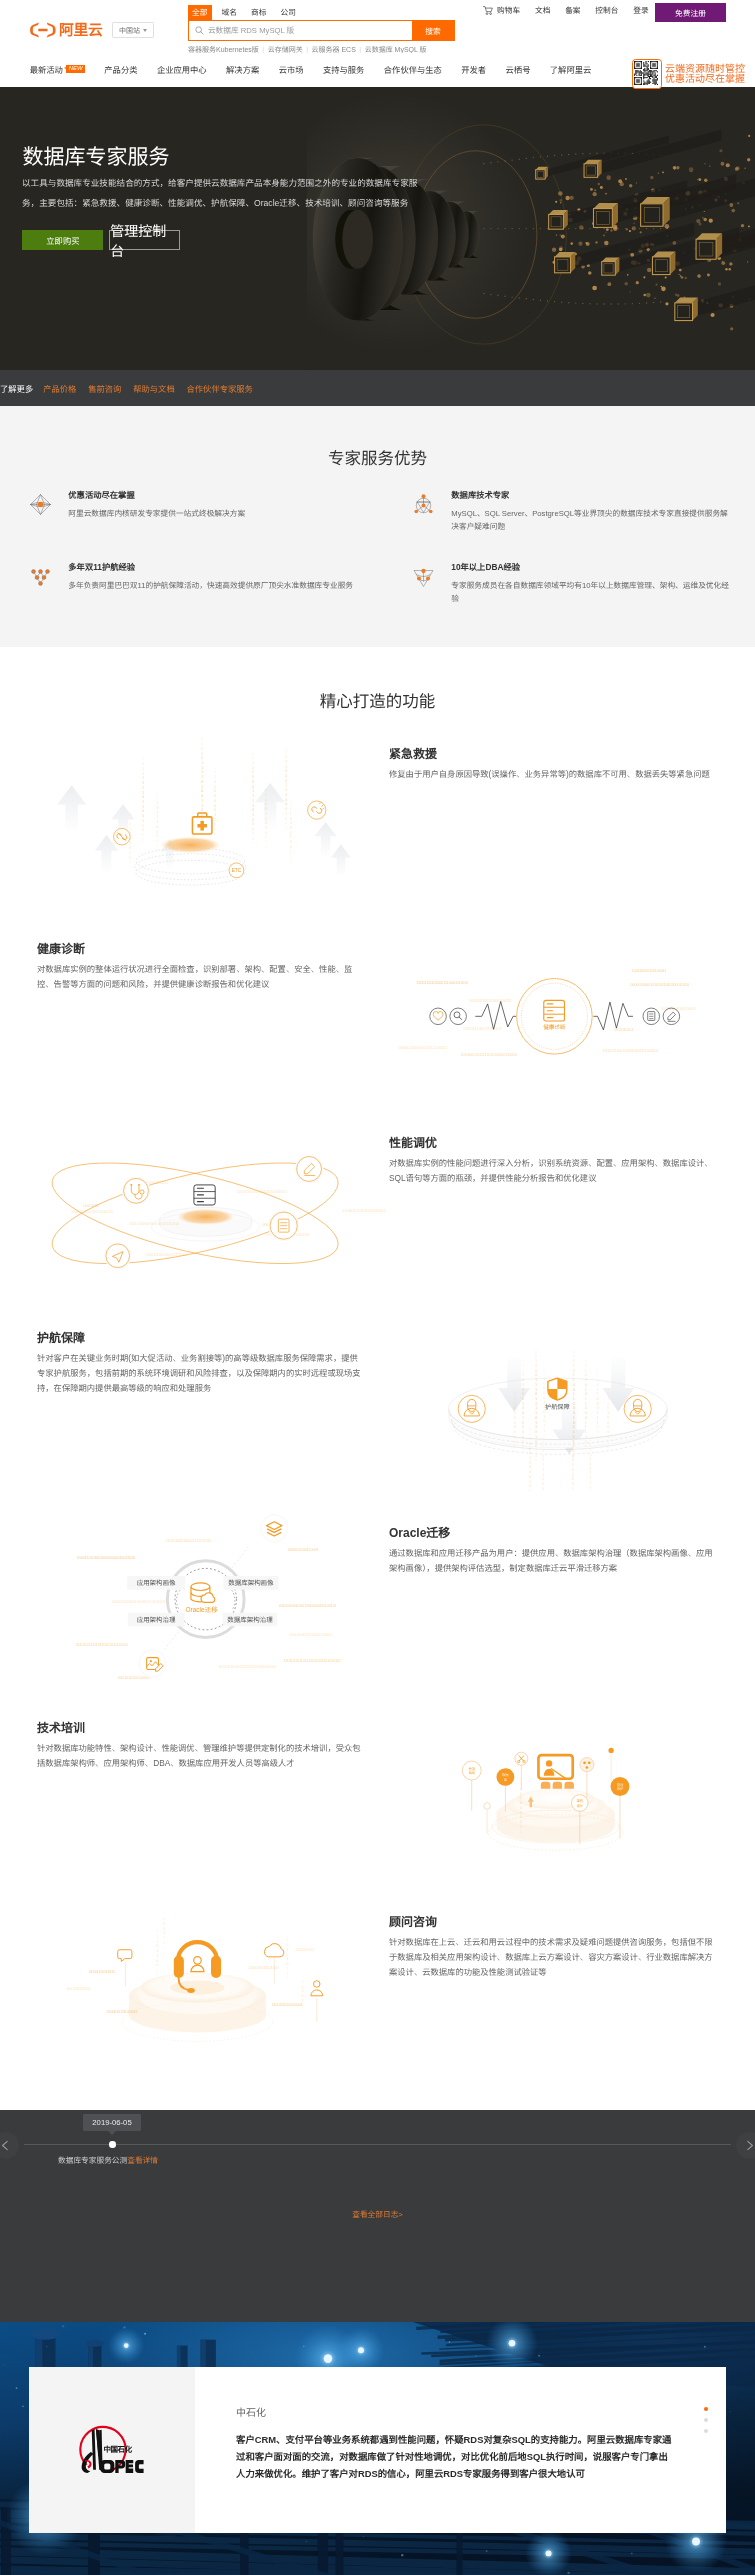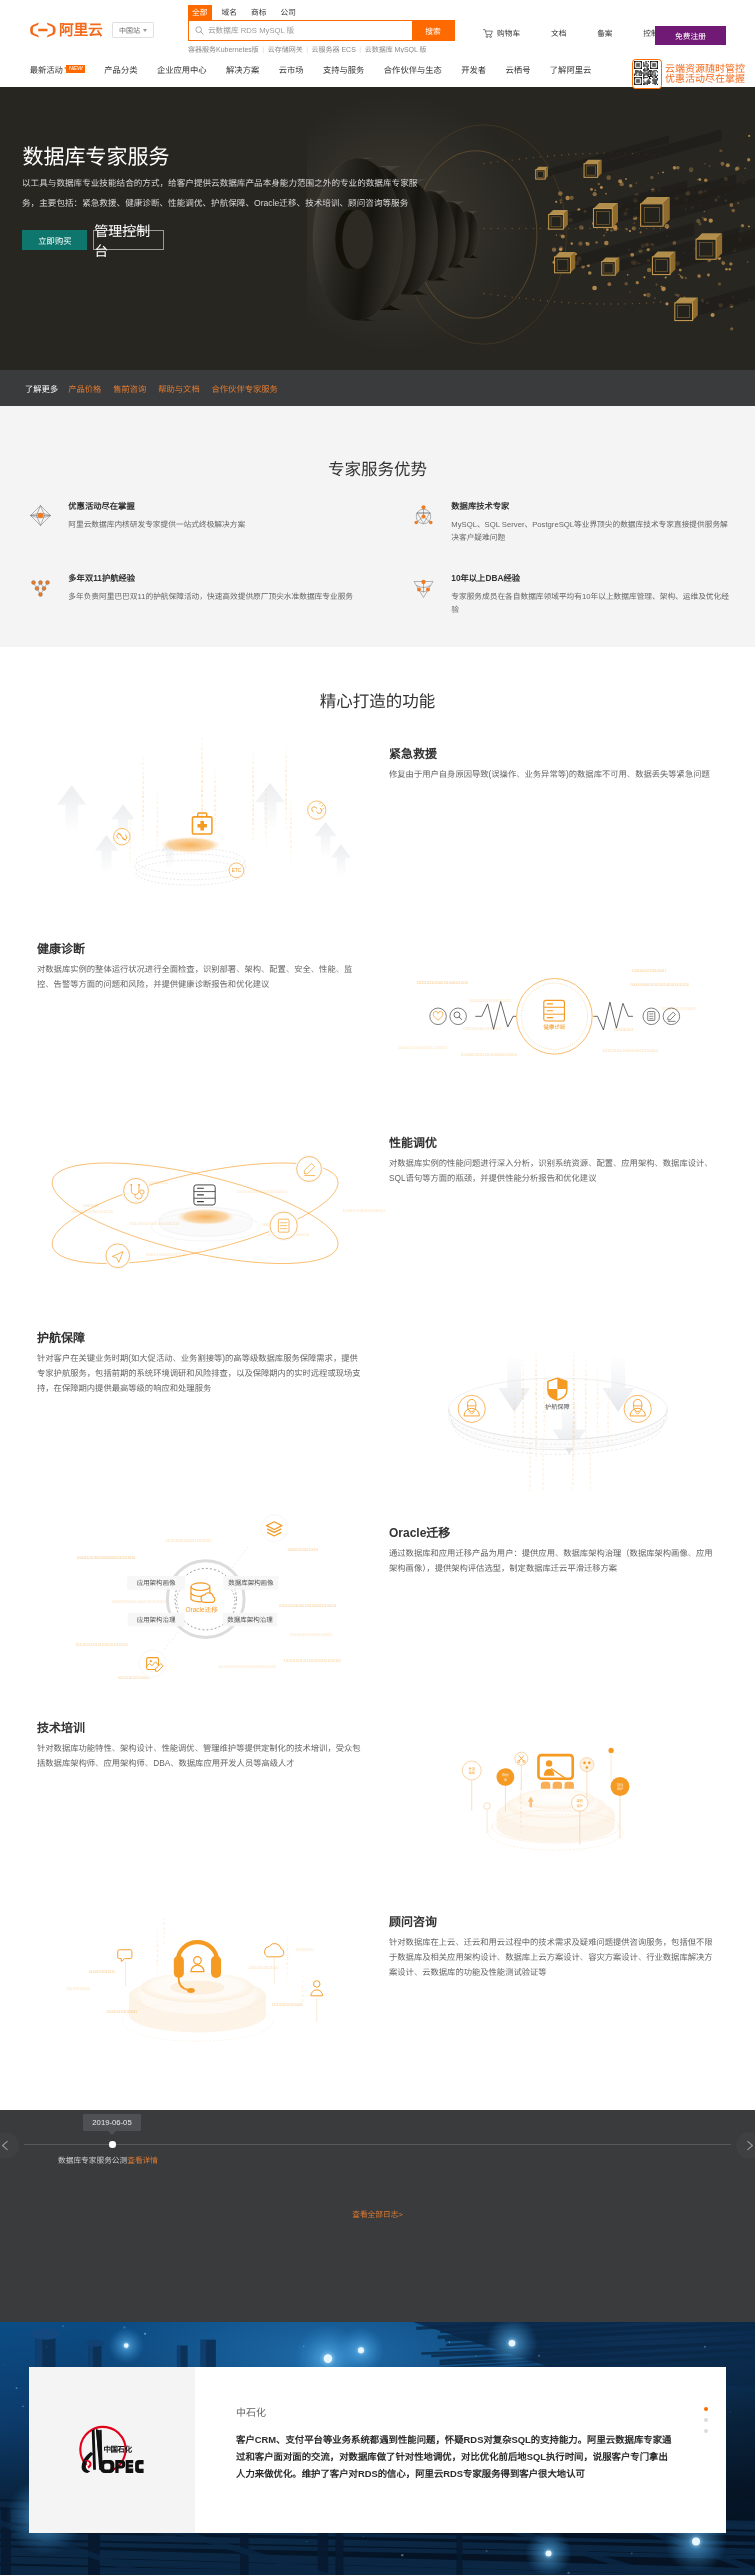--- a/index.html
+++ b/index.html
@@ -20,55 +20,55 @@
 .search-tabs{display:flex;align-items:flex-end;height:20px;padding-top:11px;gap:0}
 .search-tab{font-size:7.7px;color:#333;padding:2.4px 4.1px 3px;line-height:9.4px;cursor:pointer;margin-right:5.9px}
 .search-tab.active{background:#ff6a00;color:#fff}
 .search-box{display:flex;height:20.7px;border:1.2px solid #ff6a00;background:#fff;position:relative}
 .search-input-wrap{flex:1;display:flex;align-items:center;padding-left:5.9px;gap:4.1px}
 .search-input-wrap input{border:0;outline:0;flex:1;font-size:7.7px;color:#333;font-family:inherit;background:transparent}
 .search-input-wrap input::placeholder{color:#9a9a9a}
 .search-btn{width:42px;background:#ff6a00;color:#fff;font-size:7.7px;border:0;cursor:pointer;font-family:Liberation Serif, serif}
 .hot-words{margin-top:3.5px;font-size:7px;color:#888;letter-spacing:0;white-space:nowrap}
 .hot-words span{color:#d5d5d5;margin:0 3.5px}
-.top-right{position:absolute;left:483px;top:26px;display:flex;align-items:flex-start;gap:16px}
+.top-right{position:absolute;left:483px;top:3px;display:flex;align-items:flex-start;gap:0}
 .top-right .tr-item{font-size:7.7px;color:#333;padding:0;margin-right:14.8px;line-height:15.3px;display:flex;align-items:center;gap:3.5px}
 .reg-btn{background:#701a75;color:#fff;font-size:7.7px;width:71px;height:19px;display:flex;align-items:center;justify-content:center;position:absolute;left:172px;top:0}
 
 
 .mainnav{height:34px;background:#fff;position:relative}
 .mainnav-inner{width:755px;margin:0 auto;height:34px;display:flex;align-items:center;padding-left:20px;position:relative}
 .nav-item{font-size:8.3px;color:#333;padding:0 9.7px;line-height:34px;position:relative;white-space:nowrap}
 .new-badge{display:inline-block;background:#ff6a00;color:#fff;font-size:5.9px;line-height:7.7px;height:7.7px;padding:0 2.4px;position:relative;top:-3px;margin-left:3.5px}
 .new-badge:before{content:'';position:absolute;left:-2.4px;top:2.1px;border-top:1.8px solid transparent;border-bottom:1.8px solid transparent;border-right:2.4px solid #ff6a00}
 .qr-promo{position:absolute;left:632px;top:5.9px;display:flex;align-items:flex-start;height:30px;z-index:5}
 .qr-img{width:30px;height:30px;background:#fff;border:1.8px solid #ff6a00;border-radius:3.5px;padding:1.2px;box-sizing:border-box;position:relative}
 .qr-img:before{content:'';position:absolute;left:50%;margin-left:-4.7px;top:-0.9px;width:9.4px;height:1.2px;background:#ff6a00;border-radius:0.6px}
 .qr-text{margin-left:3px;font-size:10px;color:#f26b1d;line-height:10px;font-weight:500;white-space:nowrap;padding-top:5.3px}
 
 
 .hero{height:283px;background:#272621;position:relative;overflow:hidden}
 .hero-inner{width:755px;margin:0 auto;position:relative;height:283px}
 .hero h1{font-size:21px;color:#fff;font-weight:normal;position:absolute;left:22.4px;top:57px;letter-spacing:0;line-height:25px}
 .hero p{font-size:8.6px;color:#d8d8d8;position:absolute;left:22px;top:87px;width:396px;line-height:19.5px}
 .hero-btns{position:absolute;left:22.4px;top:143px;display:flex;gap:5.9px}
-.btn-primary{width:65px;height:20px;background:#0f766e;color:#fff;font-size:8.3px;display:flex;align-items:center;justify-content:center}
+.btn-primary{width:81px;height:20px;background:#4d7c0f;color:#fff;font-size:8.3px;display:flex;align-items:center;justify-content:center}
 .btn-ghost{width:71px;height:20px;border:0.6px solid #9b9b96;color:#fff;font-size:14px;display:flex;align-items:center;justify-content:center;box-sizing:border-box}
 .hero-art{position:absolute;right:0;top:0;width:448px;height:283px}
 
 
 .subnav{height:36px;background:#3a3b3d}
-.subnav-inner{width:755px;margin:0 auto;height:36px;display:flex;align-items:center;padding-left:25px;gap:0}
+.subnav-inner{width:755px;margin:0 auto;height:36px;display:flex;align-items:center;gap:0}
 .subnav .sn-title{font-size:8.3px;color:#fff;margin-right:10px}
 .subnav a{font-size:8.3px;color:#e07b30;margin-right:11.8px}
 
 
 .adv{background:#f4f4f4;padding:0;height:241px}
 .sec-title{font-size:16.5px;color:#333;text-align:center;font-weight:normal;letter-spacing:0px}
-.adv .sec-title{padding-top:50px}
+.adv .sec-title{padding-top:39px}
 .feat-title{padding-top:41px}
 .adv-grid{width:755px;margin:0 auto;position:relative;height:148px}
 .adv-cell{position:absolute;display:flex;gap:0}
 .adv-cell.c0{left:28px;top:21px}
 .adv-cell.c1{left:411px;top:21px}
 .adv-cell.c2{left:28px;top:93px}
 .adv-cell.c3{left:411px;top:93px}
 .adv-cell .ic{width:25px;height:25px;flex:0 0 25px;margin-top:2.4px;margin-right:15.3px}
 .adv-cell h3{font-size:8.3px;color:#333;margin-bottom:6.5px;font-weight:bold;line-height:10.6px}
 .adv-cell p{font-size:7.7px;color:#666;line-height:13px;width:287px}

